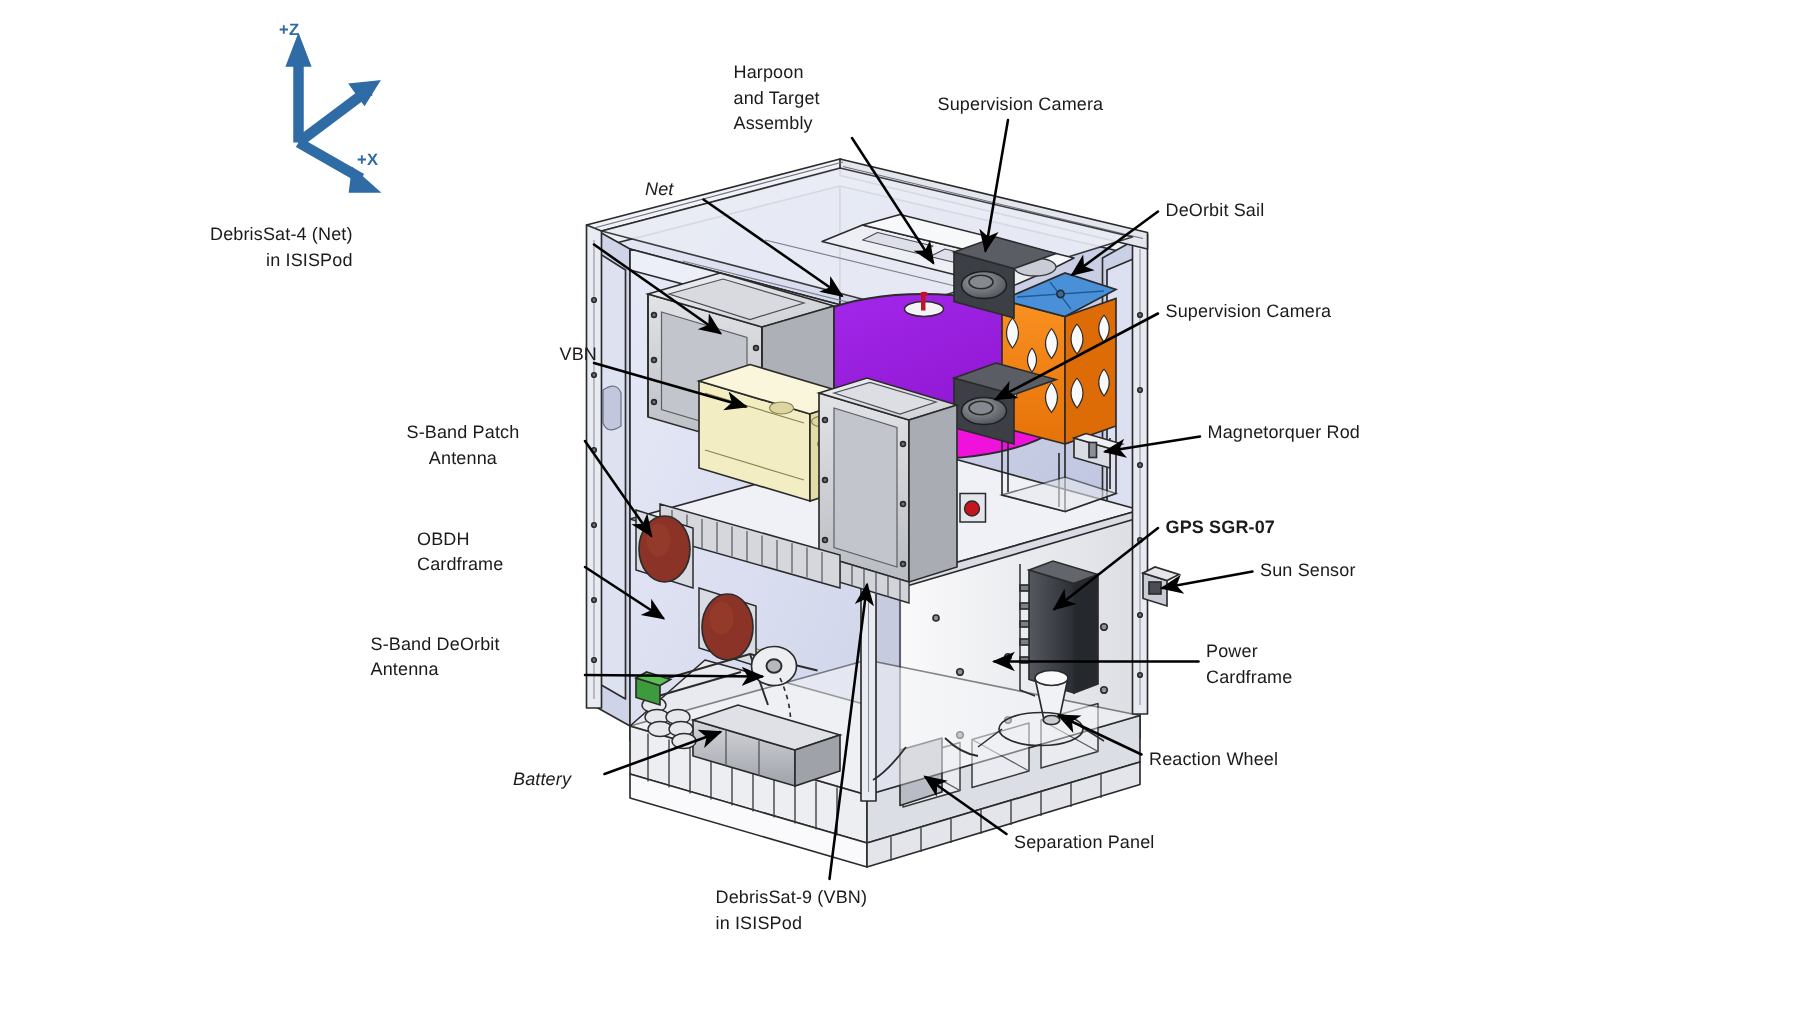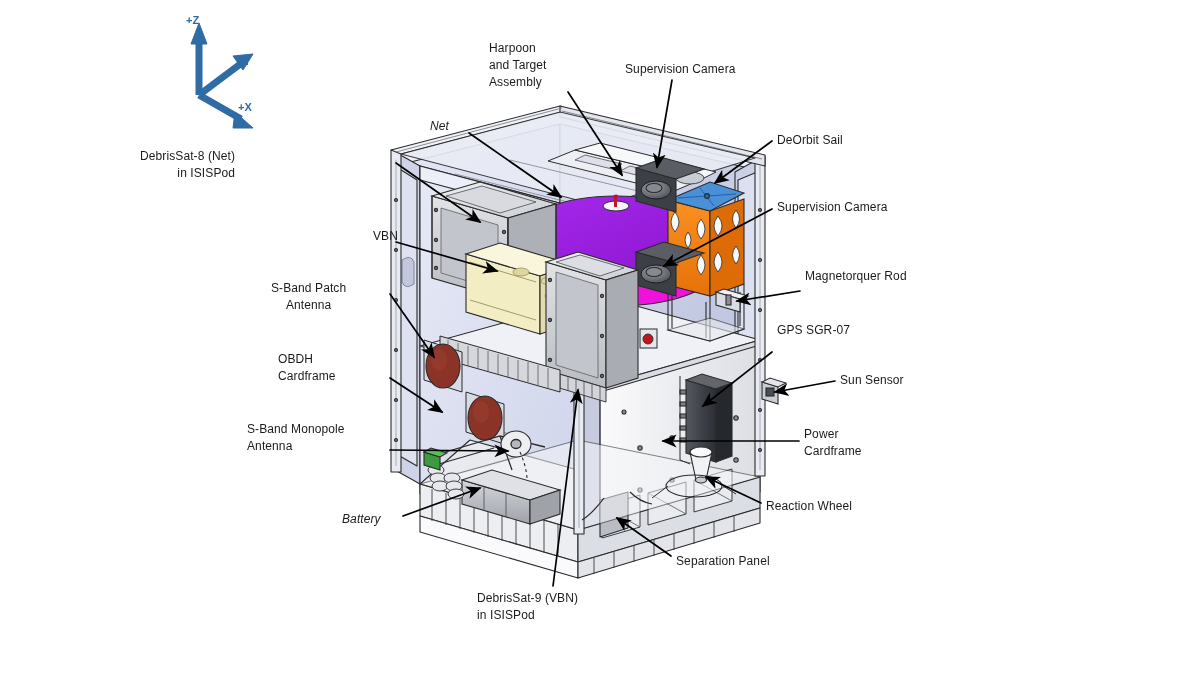--- a/index.html
+++ b/index.html
@@ -510,34 +510,34 @@
   <div class="axis-label" style="left:237px; top:55px;">+Y</div>
   <div class="axis-label" style="left:238px; top:101px;">+X</div>
 
   <div id="callout-layer">
       <div class="callout-label align-left" style="left: 489px; top: 40px;">Harpoon
 and Target
 Assembly</div>
       <div class="callout-label align-left" style="left: 625px; top: 61px;">Supervision Camera</div>
       <div class="callout-label align-left" style="left: 777px; top: 132px;">DeOrbit Sail</div>
       <div class="callout-label align-left" style="left: 430px; top: 118px; font-style: italic;">Net</div>
-      <div class="callout-label align-right" style="top: 148px; left: 140px;">DebrisSat-8 (Net)
+      <div class="callout-label align-right" style="top: 148px; left: 140px;">DebrisSat-4 (Net)
 in ISISPod</div>
       <div class="callout-label align-left" style="left: 777px; top: 199px;">Supervision Camera</div>
       <div class="callout-label align-left" style="left: 357px; top: 228px; margin-left: 16px;">VBN</div>
-      <div class="callout-label align-left" style="left: 805px; top: 268px;">Magnetorquer Rod</div>
+      <div class="callout-label align-left" style="left: 805px; top: 280px;">Magnetorquer Rod</div>
       <div class="callout-label align-left" style="left: 271px; top: 280px; text-align: center;">S-Band Patch
 Antenna</div>
-      <div class="callout-label align-left" style="left: 777px; top: 322px;">GPS SGR-07</div>
+      <div class="callout-label align-left" style="left: 777px; top: 343px; font-weight: bold;">GPS SGR-07</div>
       <div class="callout-label align-left" style="left: 840px; top: 372px;">Sun Sensor</div>
       <div class="callout-label align-left" style="left: 278px; top: 351px;">OBDH
 Cardframe</div>
       <div class="callout-label align-left" style="left: 804px; top: 426px;">Power
 Cardframe</div>
-      <div class="callout-label align-left" style="left: 247px; top: 421px;">S-Band Monopole
+      <div class="callout-label align-left" style="left: 247px; top: 421px;">S-Band DeOrbit
 Antenna</div>
       <div class="callout-label align-left" style="left: 766px; top: 498px;">Reaction Wheel</div>
       <div class="callout-label align-left" style="left: 342px; top: 511px; font-style: italic;">Battery</div>
       <div class="callout-label align-left" style="left: 676px; top: 553px;">Separation Panel</div>
       <div class="callout-label align-left" style="left: 477px; top: 590px;">DebrisSat-9 (VBN)
 in ISISPod</div>
     </div>
 
 </div>
 

